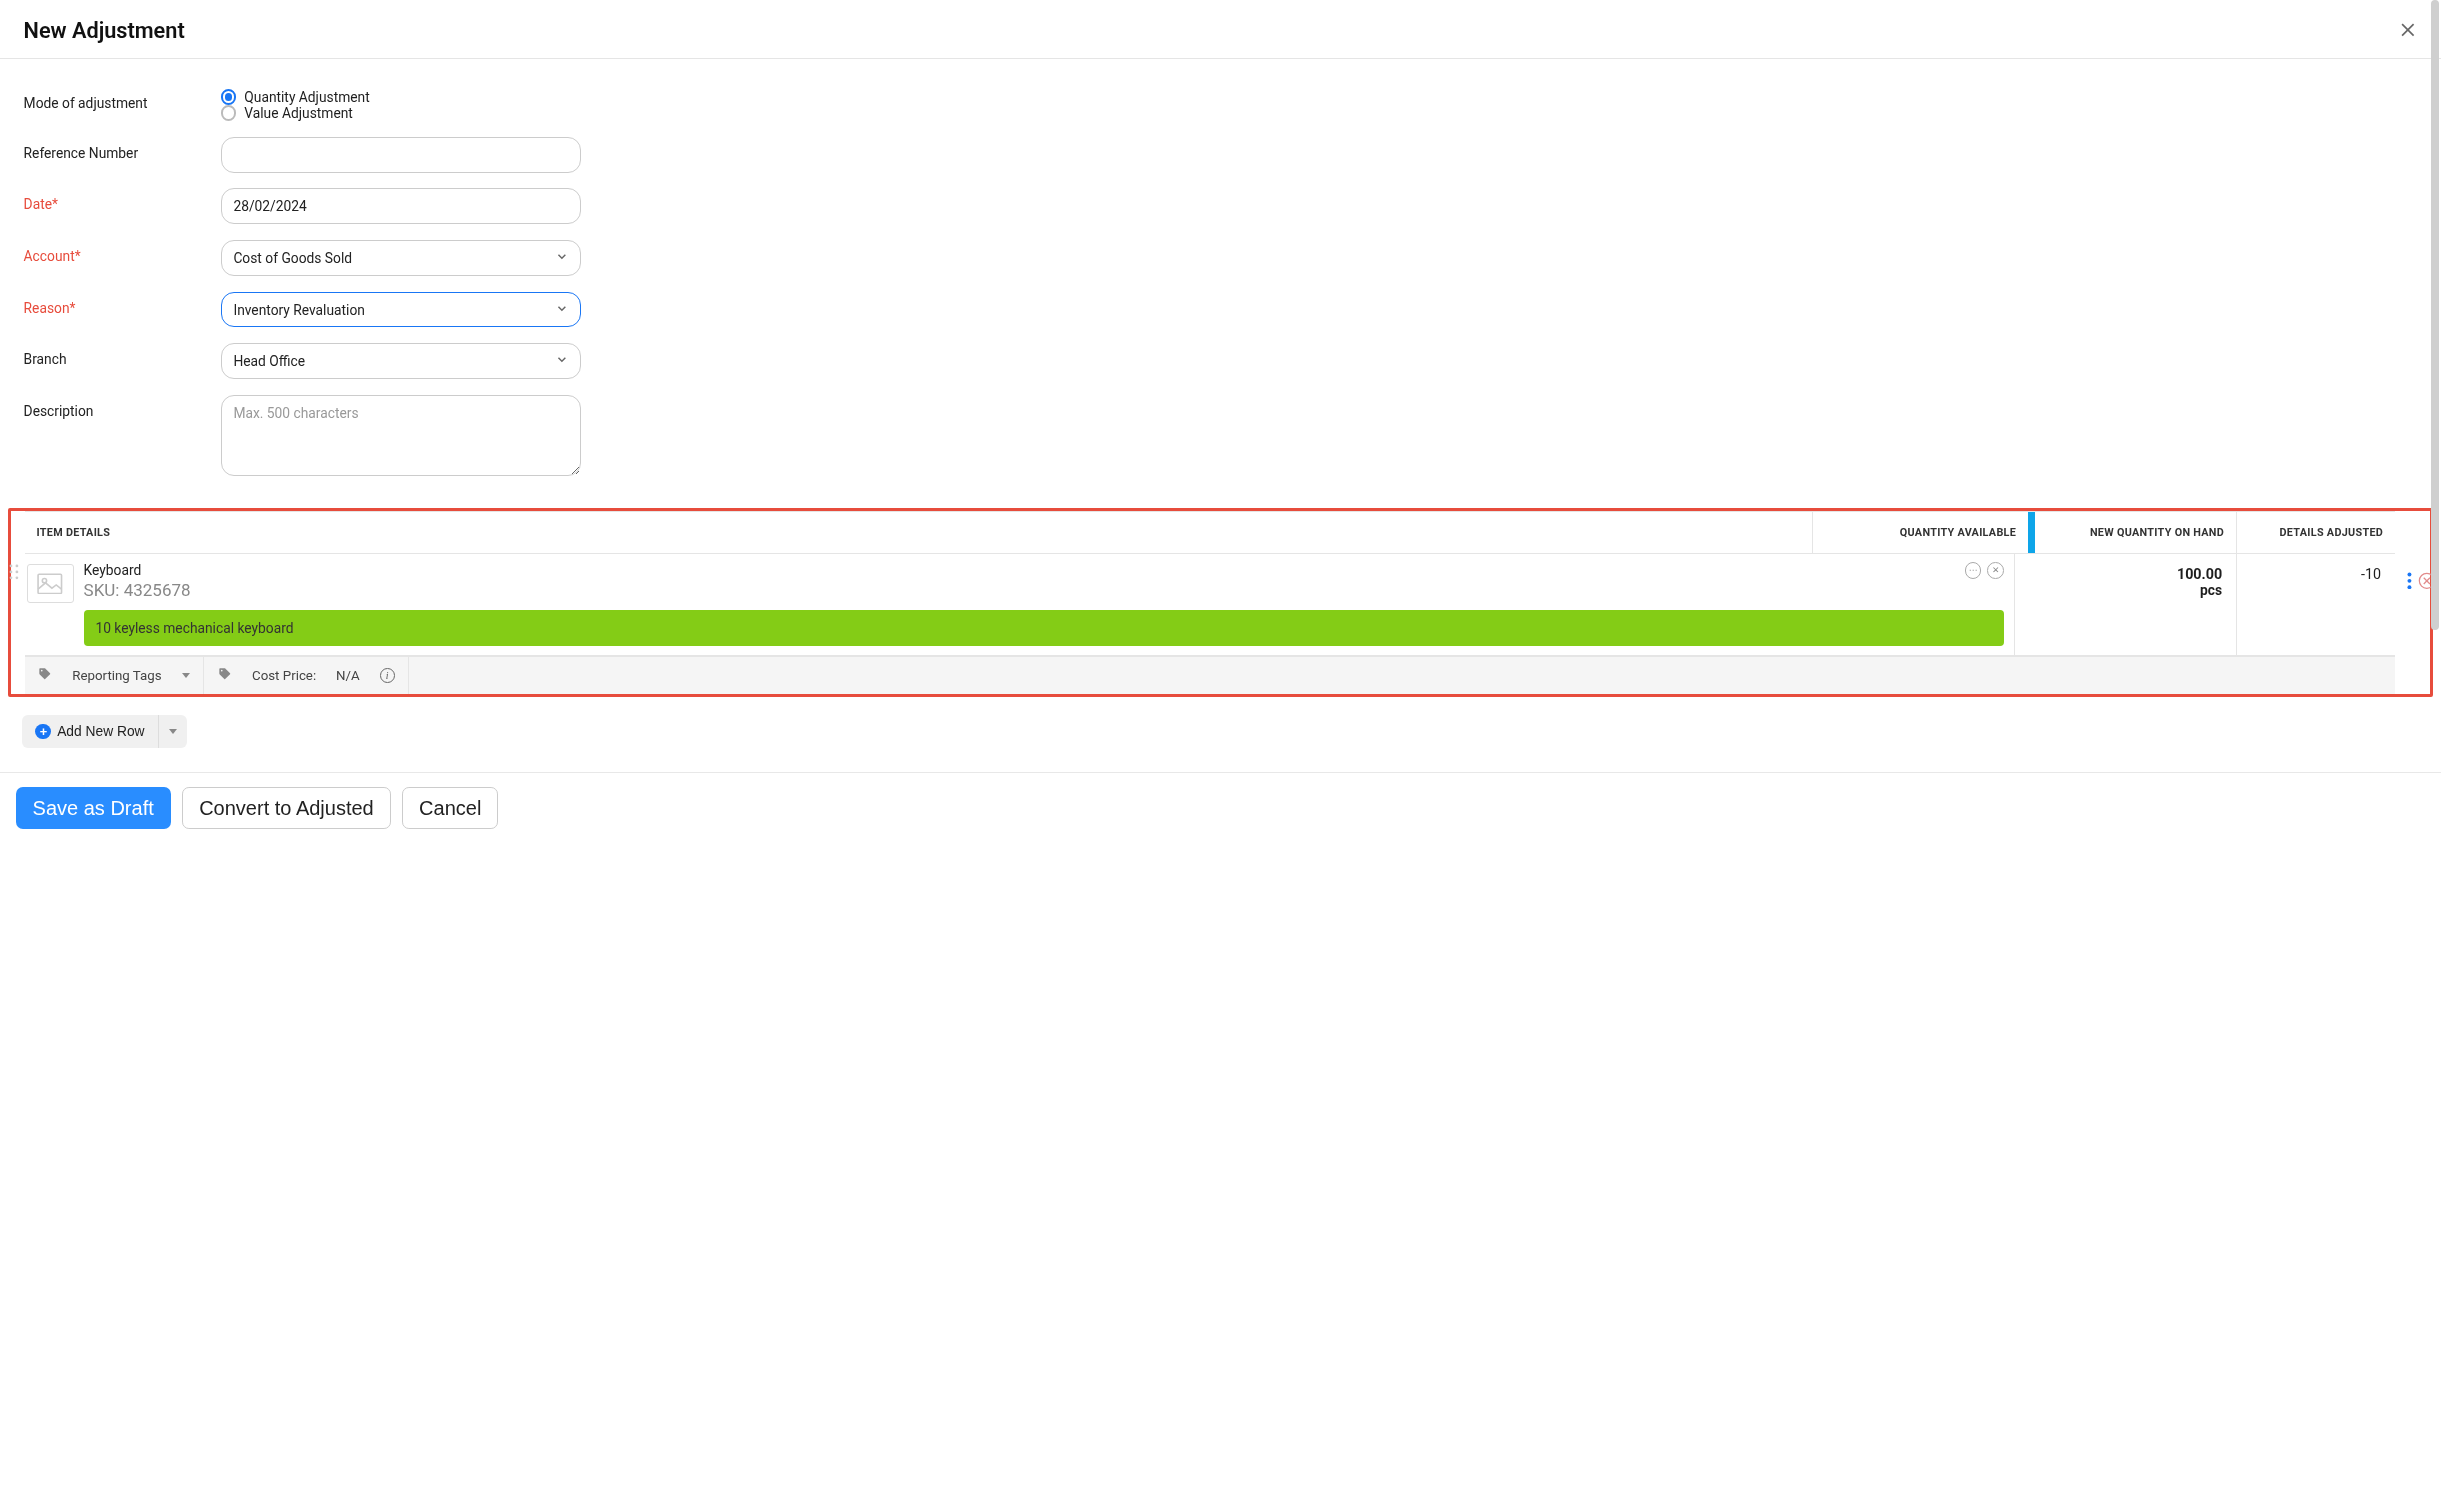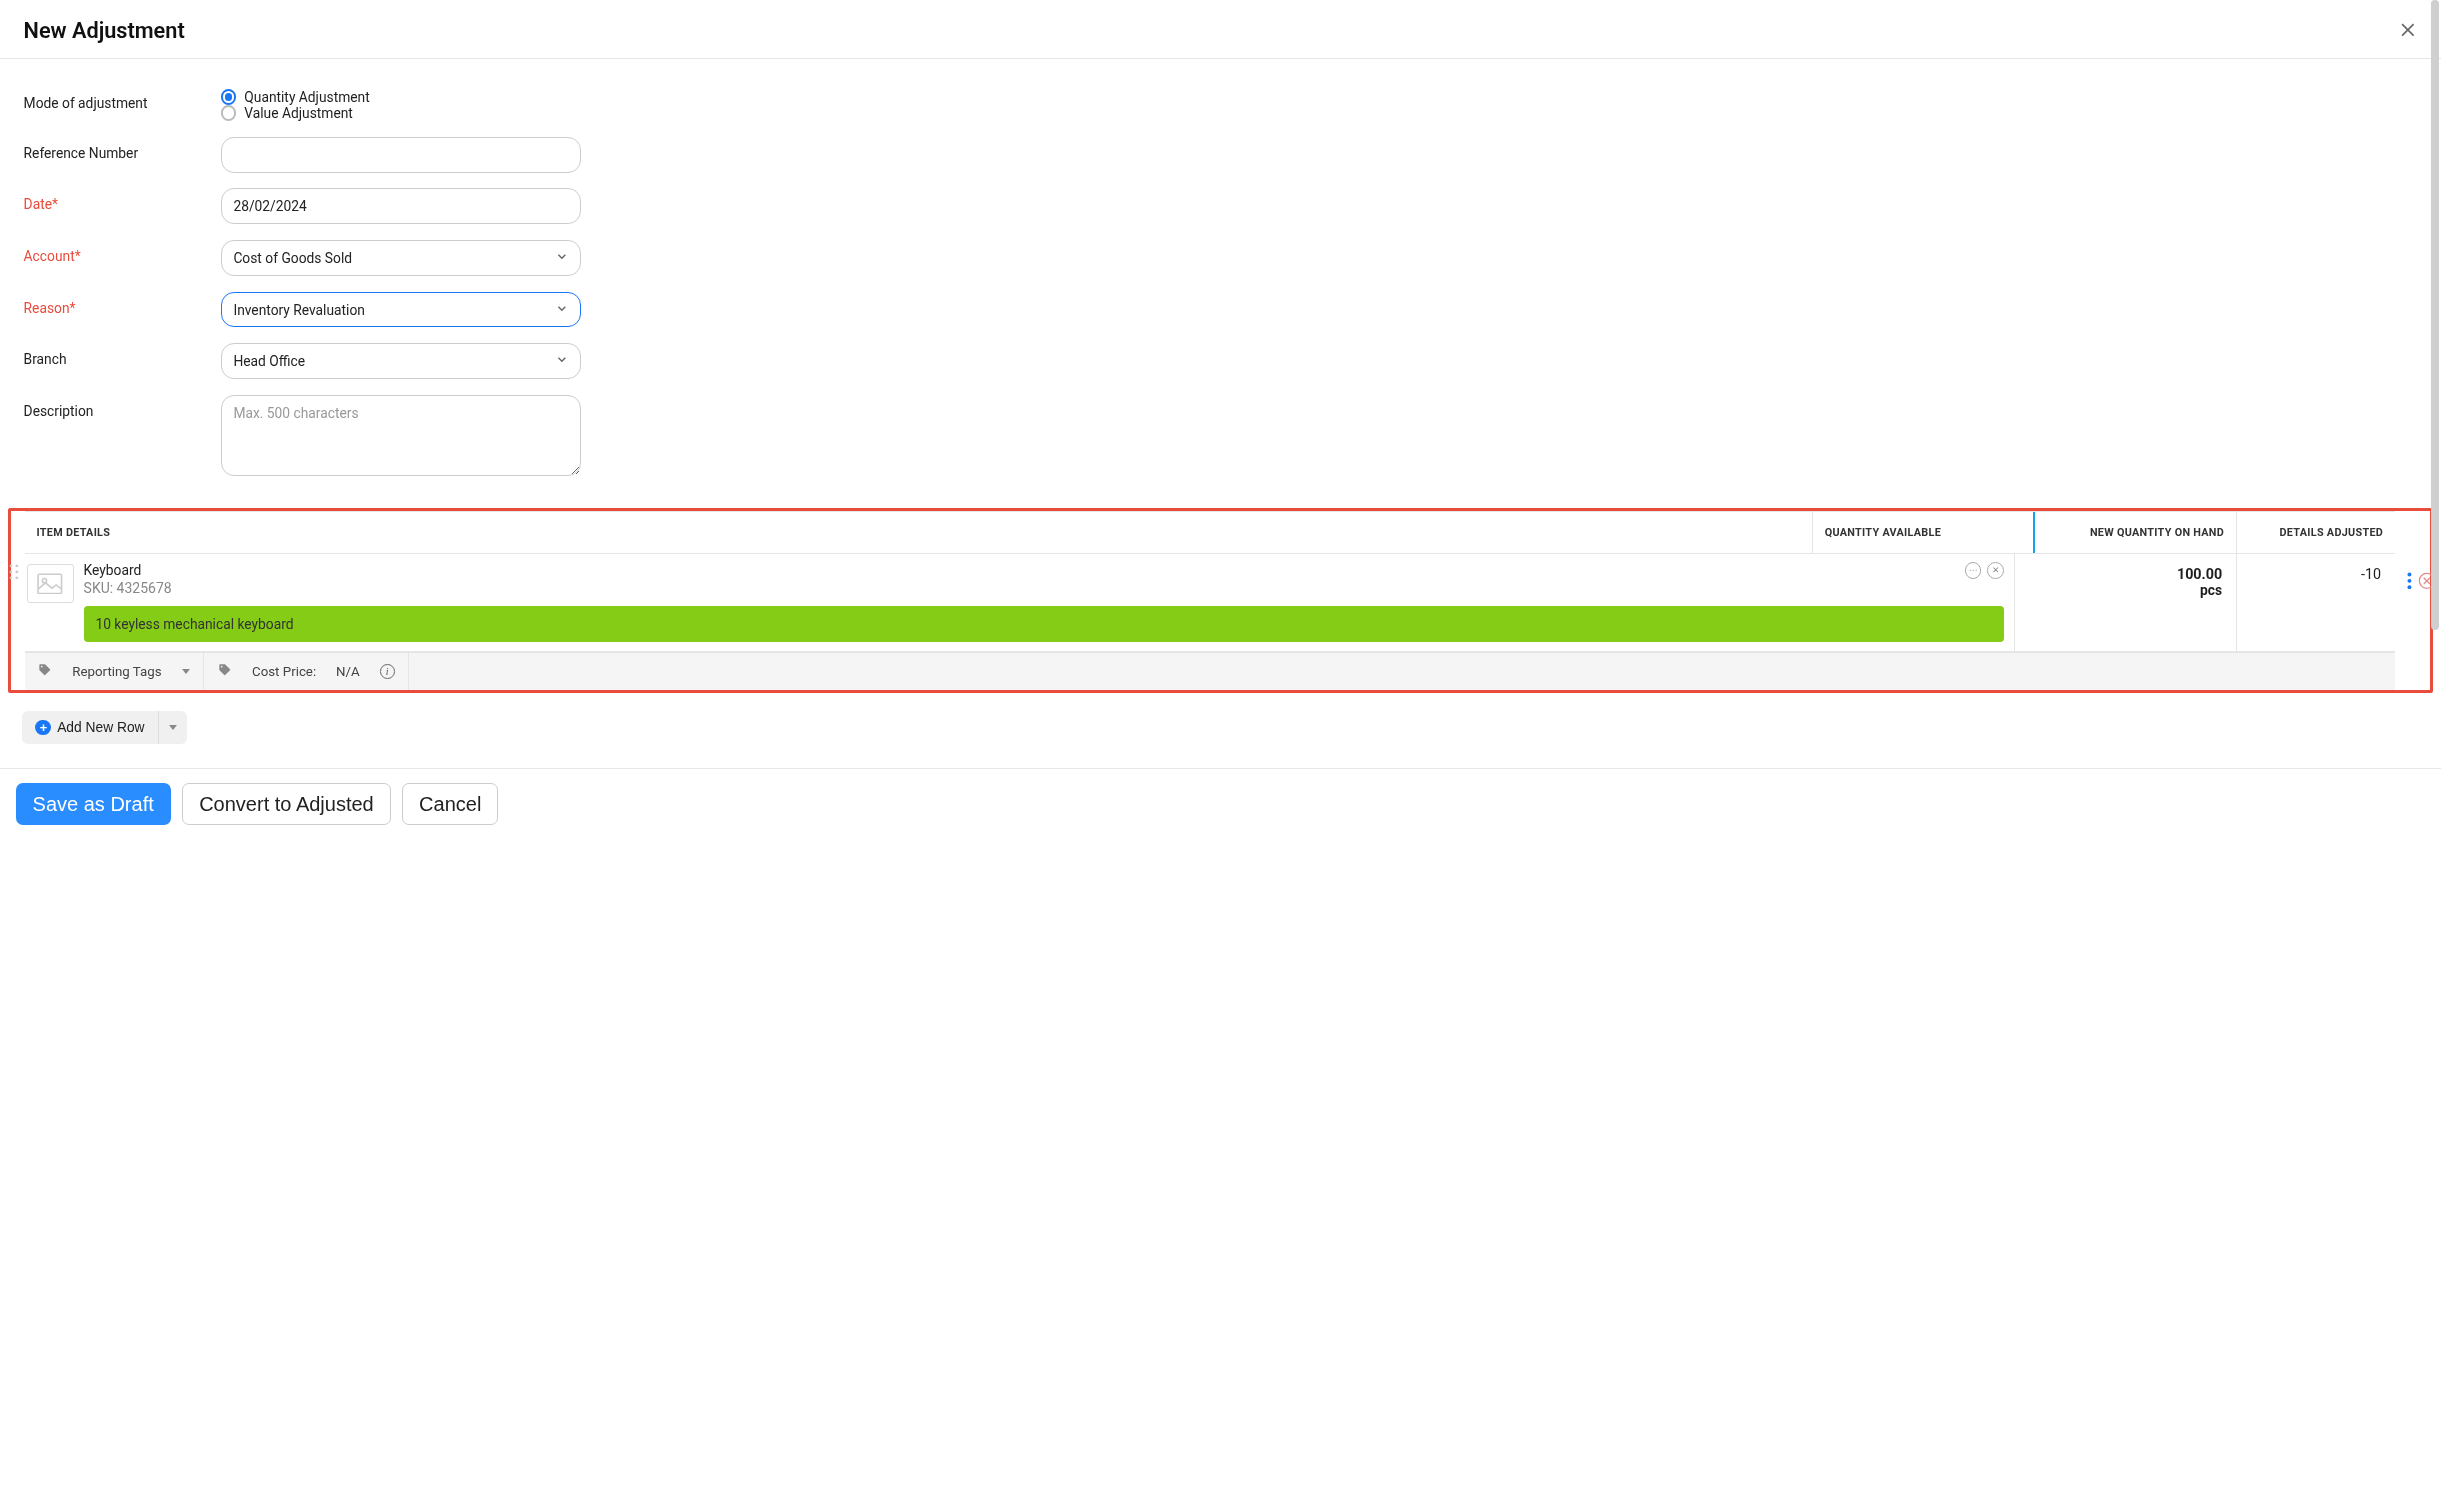--- a/index.html
+++ b/index.html
@@ -102,21 +102,21 @@
   }
   .items-header .th {
     padding: 13.8px 11.8px;
     font-size: 10.8px;
     font-weight: 700;
     color: #333;
     letter-spacing: 0.3px;
     background: #fff;
   }
   .col-details { flex: 1 1 auto; border-right: 1px solid #e5e5e5; }
-  .col-qa { width: 222px; border-right: 2px solid #0ea5e9;}
+  .col-qa { width: 222px; text-align: right; border-right: 7px solid #0ea5e9;}
   .col-nq { width: 202px; text-align: right; border-right: 1px solid #e5e5e5;}
   .col-adj { width: 158px; text-align: right; }
 
   .items-row {
     display: flex;
     border-bottom: 1px solid #e5e5e5;
     position: relative;
   }
   .drag-handle {
     position: absolute; left: -15.8px; top: 9.9px;
@@ -138,21 +138,21 @@
   .img-placeholder {
     width: 47px; height: 39px; border: 1px solid #ddd;
     display: flex; align-items: center; justify-content: center;
     color: #ccc; flex-shrink: 0;
     margin-top: 2px;
     border-radius: 3px;
   }
   .img-placeholder svg { width: 25.6px; height: 21.7px; }
   .item-meta { flex: 1; position: relative; }
   .item-name { font-size: 13.8px; color: #222; }
-  .item-sku { font-size: 14px; color: #888; margin-top: 2px; }
+  .item-sku { font-size: 17px; color: #888; margin-top: 2px; }
   .item-desc-box {
     margin-top: 9.9px;
     background: #84cc16;
     padding: 9.9px 11.8px;
     border-radius: 3.9px;
     font-size: 13.8px;
     color: #333;
     width: 100%;
   }
   .item-icons {

